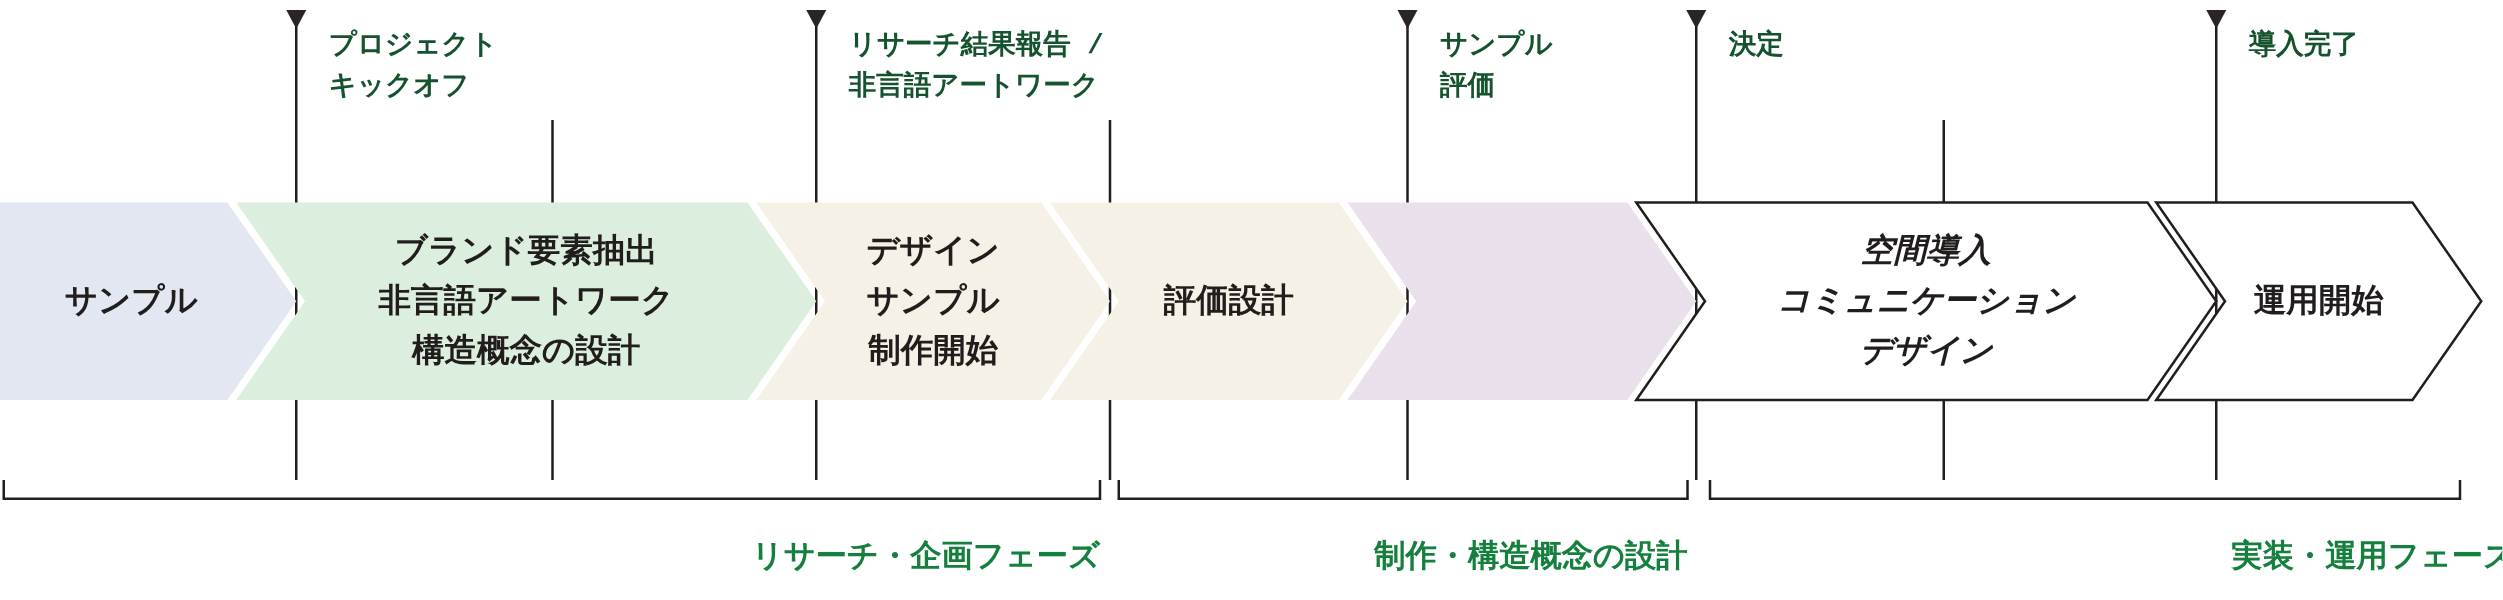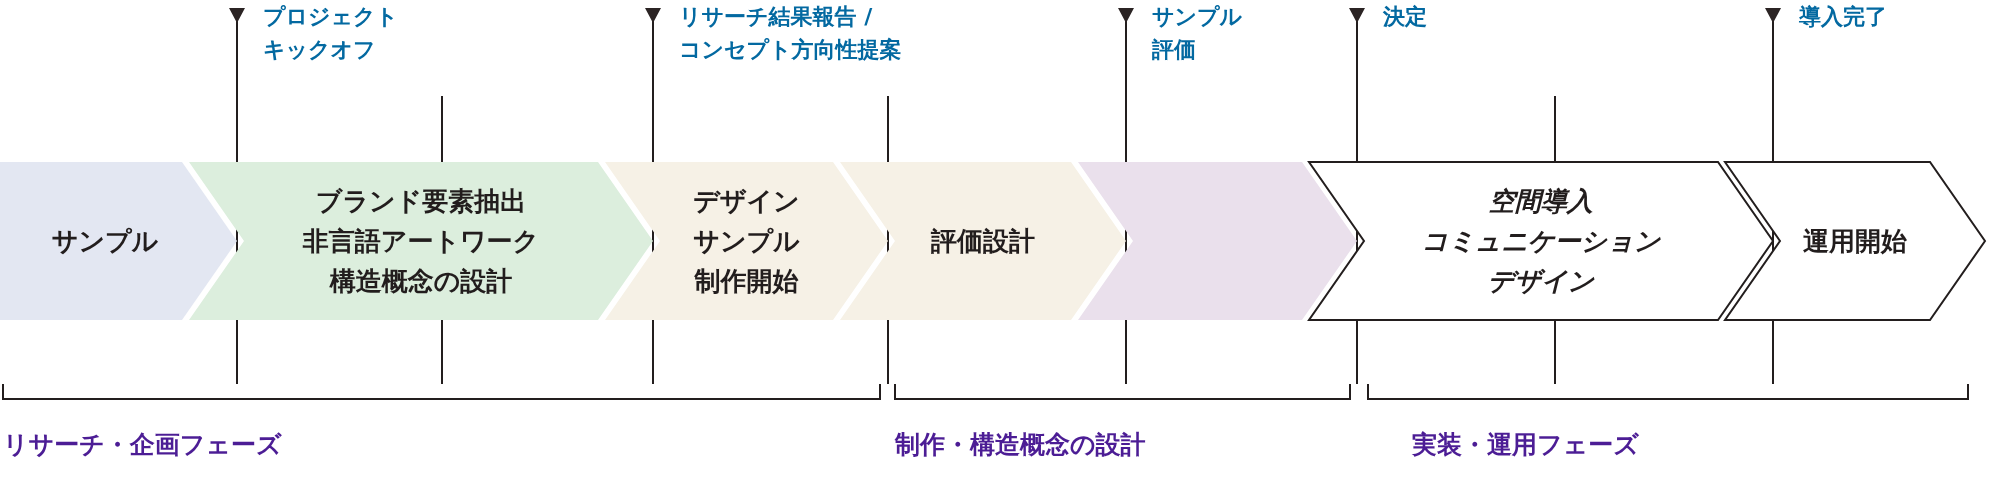--- a/index.html
+++ b/index.html
@@ -12,45 +12,46 @@
   }
   #diagram-svg{position:absolute;left:0;top:0;}
   .vline{stroke:#231e1e;stroke-width:2;}
   .marker-tri{fill:#2b2424;}
   .step-shape{stroke:none;}
   .step-shape.outlined{stroke:#231e1e;stroke-width:2;}
   .bracket{fill:none;stroke:#231e1e;stroke-width:2;}
 
   .ms-label{
     position:absolute;
-    top:0;
+    top:20px;
     white-space:pre-line;
     font-size:22px;
     font-weight:600;
     line-height:1.5;
-    color:#0369a1;
+    color:#14532d;
+    font-family:Liberation Mono, monospace;
   }
   .step-label{
     position:absolute;
     top:162px;height:158px;
     display:flex;align-items:center;justify-content:center;
     text-align:center;
     white-space:pre-line;
     font-size:26px;
     font-weight:700;
     line-height:1.55;
     color:#221d1d;
   }
   .phase-label{
     position:absolute;
     top:428px;
-    text-align:left;
+    text-align:right;
     font-size:25px;
     font-weight:700;
-    color:#4c1d95;
+    color:#15803d;
     font-family:Liberation Mono, monospace;
   }
 </style>
 </head>
 <body>
 
 <div id="stage">
 
   <svg id="diagram-svg" width="2002" height="480" viewBox="0 0 2002 480">
 
@@ -79,21 +80,21 @@
     <polygon class="step-shape outlined" points="1725,162 1930,162 1985,241 1930,320 1725,320 1780,241" fill="#ffffff"></polygon>
 
     <path class="bracket" d="M 3,384 L 3,399 L 880,399 L 880,384"></path>
     <path class="bracket" d="M 895,384 L 895,399 L 1350,399 L 1350,384"></path>
     <path class="bracket" d="M 1368,384 L 1368,399 L 1968,399 L 1968,384"></path>
   </svg>
 
   <div class="ms-label" style="left:263px;">プロジェクト
 キックオフ</div>
   <div class="ms-label" style="left:679px;">リサーチ結果報告 /
-コンセプト方向性提案</div>
+非言語アートワーク</div>
   <div class="ms-label" style="left:1152px;">サンプル
 評価</div>
   <div class="ms-label" style="left:1383px;">決定</div>
   <div class="ms-label" style="left:1799px;">導入完了</div>
 
   <div class="step-label" style="left:0;width:210px;">サンプル</div>
   <div class="step-label" style="left:204px;width:434px;">ブランド要素抽出
 非言語アートワーク
 構造概念の設計</div>
   <div class="step-label" style="left:620px;width:253px;">デザイン

